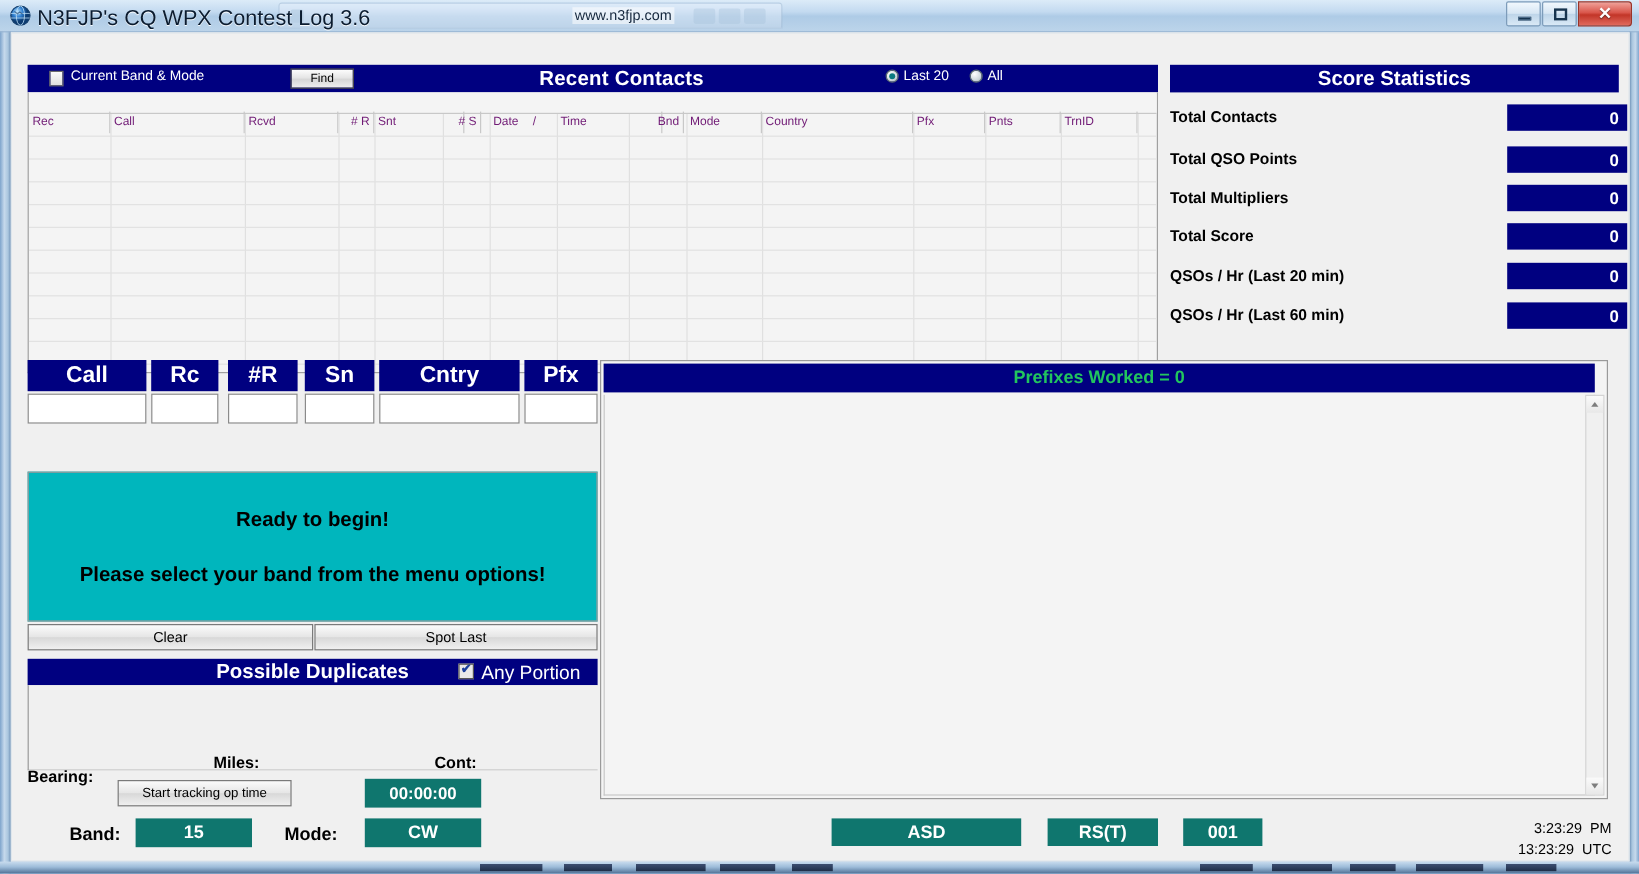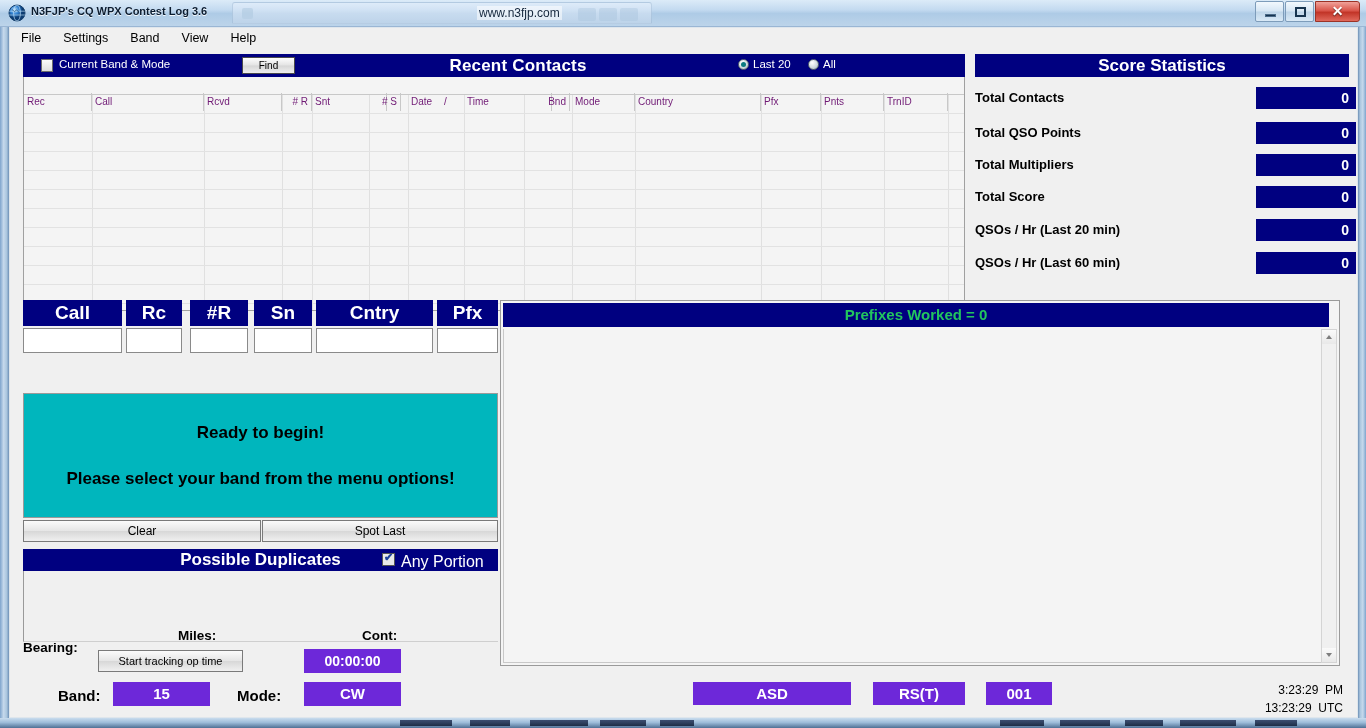--- a/index.html
+++ b/index.html
@@ -27,24 +27,23 @@
 
   
   .titlebar {
     position:absolute; left:0; top:0; width:1366px; height:27px;
     background: linear-gradient(180deg,#dcebf8 0%, #c3daf0 38%, #aecbe6 52%, #bcd4ea 100%);
     border-bottom:1px solid #9ab6d4;
   }
   .title-icon { position:absolute; left:8px; top:4px; width:18px; height:18px; }
   .title-text {
     position:absolute; left:31px; top:5px;
-    font-size:11px; color:#0b1c30; font-family:"Liberation Sans",sans-serif;
+    font-size:18px; color:#0b1c30; font-family:"Liberation Sans",sans-serif;
     text-shadow:0 1px 0 rgba(255,255,255,.85);
     white-space:nowrap;
-    font-weight:bold;
   }
   
   .ghost-win {
     position:absolute; left:232px; top:2px; width:420px; height:22px;
     background:linear-gradient(180deg,#e2eefb 0%, #cfe0f2 60%, #c0d5ea 100%);
     border:1px solid rgba(140,170,200,.5);
     border-radius:3px 3px 0 0; opacity:.72;
   }
   .ghost-title { position:absolute; left:32px; top:5px; font-size:11px; color:#93aec7; white-space:nowrap; }
   .ghost-ico { position:absolute; left:9px; top:5px; width:11px; height:11px; background:#bcd2e6; border-radius:2px; }
@@ -193,21 +192,21 @@
   .dup-cb::after { content:"\2714"; position:absolute; left:1px; top:-3px;
                    font-size:11px; color:#1b3f9c; font-weight:bold; }
   .dup-cb-label { position:absolute; left:378px; top:4px; font-size:16px; color:#fff; }
   .dup-body {
     position:absolute; left:13px; top:543px; width:475px; height:71px;
     background:#f0f0f0; border-left:1px solid #9a9a9a; border-bottom:1px solid #cfcfcf;
   }
 
   .lbl-b { position:absolute; font-size:13.5px; font-weight:bold; color:#000; }
   .navyfield {
-    position:absolute; background:#6d28d9; color:#fff; font-weight:bold;
+    position:absolute; background:#0f766e; color:#fff; font-weight:bold;
     text-align:center; font-size:14px;
   }
 
   
   .pfx-outer {
     position:absolute; left:490px; top:272px; width:840px; height:366px;
     border:1px solid #9a9a9a; background:#f4f4f4;
   }
   .pfx-hdr { position:absolute; left:2px; top:2px; width:826px; height:24px;
              background:#000080; color:#22c55e; text-align:center;
@@ -269,27 +268,20 @@
         <span class="glyph-max"></span>
       </div>
       <div class="winbtn close">
         <span class="glyph-close">✕</span>
       </div>
     </div>
   </div>
 
   <div class="client">
 
-    <div class="menubar">
-      <div class="menuitem">File</div>
-      <div class="menuitem">Settings</div>
-      <div class="menuitem">Band</div>
-      <div class="menuitem">View</div>
-      <div class="menuitem">Help</div>
-    </div>
 
     <div class="recent-hdr">
       <div class="cbm-box"></div>
       <div class="cbm-label">Current Band &amp; Mode</div>
       <div class="find-btn">Find</div>
       <div class="recent-title">Recent Contacts</div>
       <div class="radio-wrap" style="left:715px;">
         <span class="radio-dot on"></span><span>Last 20</span>
       </div>
       <div class="radio-wrap" style="left:785px;">

